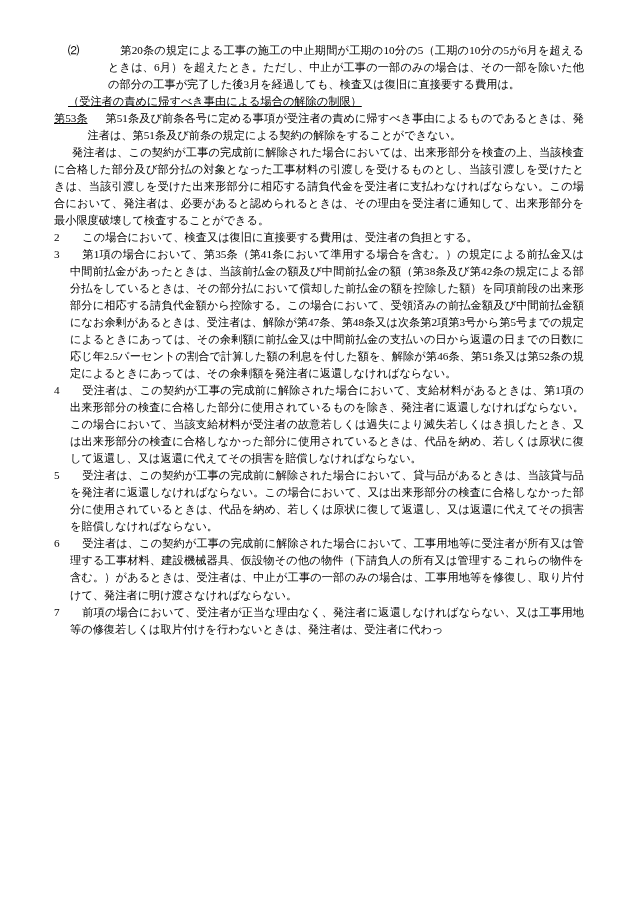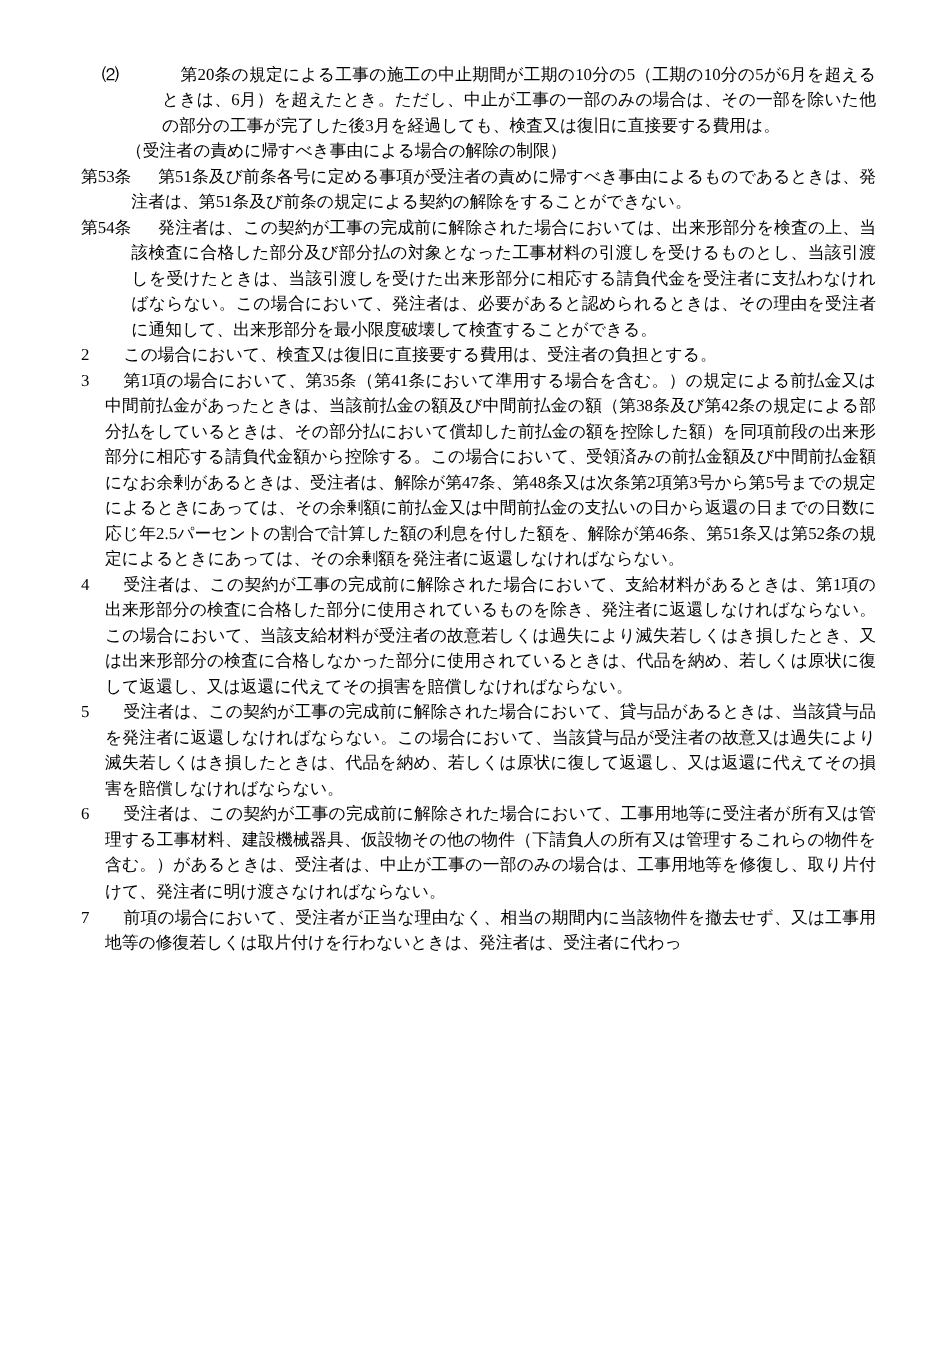--- a/index.html
+++ b/index.html
@@ -37,32 +37,34 @@
     text-align: left;
   }
   .item-paren .body {
     flex: 1 1 auto;
     text-indent: 1.1em;
     padding-left: 14px;
     text-align: justify;
   }
   
   .paren-head {
-    margin-left: 38px;
+    margin-left: 22px;
     text-indent: 0;
+    text-decoration: underline;
   }
   
   .article {
     display: flex;
     margin-left: 8px;
   }
   .article .lead {
     flex: 0 0 auto;
     white-space: nowrap;
     padding-right: 0;
+    text-decoration: underline;
   }
   .article .body {
     flex: 1 1 auto;
     text-indent: 1.6em;
     text-align: justify;
   }
   
   .num {
     display: flex;
     margin-left: 8px;
@@ -90,47 +92,46 @@
 
   <div class="blk paren-head">（受注者の責めに帰すべき事由による場合の解除の制限）</div>
 
   <div class="article">
     <div class="lead">第53条</div>
     <div class="body">第51条及び前条各号に定める事項が受注者の責めに帰すべき事由によるものであるときは、発注者は、第51条及び前条の規定による契約の解除をすることができない。</div>
   </div>
 
 
   <div class="article">
-    <div class="lead">第54条</div>
     <div class="body">発注者は、この契約が工事の完成前に解除された場合においては、出来形部分を検査の上、当該検査に合格した部分及び部分払の対象となった工事材料の引渡しを受けるものとし、当該引渡しを受けたときは、当該引渡しを受けた出来形部分に相応する請負代金を受注者に支払わなければならない。この場合において、発注者は、必要があると認められるときは、その理由を受注者に通知して、出来形部分を最小限度破壊して検査することができる。</div>
   </div>
 
   <div class="num">
     <div class="marker">2</div>
     <div class="body">この場合において、検査又は復旧に直接要する費用は、受注者の負担とする。</div>
   </div>
 
   <div class="num">
     <div class="marker">3</div>
     <div class="body">第1項の場合において、第35条（第41条において準用する場合を含む。）の規定による前払金又は中間前払金があったときは、当該前払金の額及び中間前払金の額（第38条及び第42条の規定による部分払をしているときは、その部分払において償却した前払金の額を控除した額）を同項前段の出来形部分に相応する請負代金額から控除する。この場合において、受領済みの前払金額及び中間前払金額になお余剰があるときは、受注者は、解除が第47条、第48条又は次条第2項第3号から第5号までの規定によるときにあっては、その余剰額に前払金又は中間前払金の支払いの日から返還の日までの日数に応じ年2.5パーセントの割合で計算した額の利息を付した額を、解除が第46条、第51条又は第52条の規定によるときにあっては、その余剰額を発注者に返還しなければならない。</div>
   </div>
 
   <div class="num">
     <div class="marker">4</div>
     <div class="body">受注者は、この契約が工事の完成前に解除された場合において、支給材料があるときは、第1項の出来形部分の検査に合格した部分に使用されているものを除き、発注者に返還しなければならない。この場合において、当該支給材料が受注者の故意若しくは過失により滅失若しくはき損したとき、又は出来形部分の検査に合格しなかった部分に使用されているときは、代品を納め、若しくは原状に復して返還し、又は返還に代えてその損害を賠償しなければならない。</div>
   </div>
 
   <div class="num">
     <div class="marker">5</div>
-    <div class="body">受注者は、この契約が工事の完成前に解除された場合において、貸与品があるときは、当該貸与品を発注者に返還しなければならない。この場合において、当該貸与品が受注者の故意又は過失により滅失若しくはき損したときは、代品を納め、若しくは原状に復して返還し、又は返還に代えてその損害を賠償しなければならない。</div>
+    <div class="body">受注者は、この契約が工事の完成前に解除された場合において、貸与品があるときは、当該貸与品を発注者に返還しなければならない。この場合において、又は出来形部分の検査に合格しなかった部分に使用されているときは、代品を納め、若しくは原状に復して返還し、又は返還に代えてその損害を賠償しなければならない。</div>
   </div>
 
   <div class="num">
     <div class="marker">6</div>
     <div class="body">受注者は、この契約が工事の完成前に解除された場合において、工事用地等に受注者が所有又は管理する工事材料、建設機械器具、仮設物その他の物件（下請負人の所有又は管理するこれらの物件を含む。）があるときは、受注者は、中止が工事の一部のみの場合は、工事用地等を修復し、取り片付けて、発注者に明け渡さなければならない。</div>
   </div>
 
   <div class="num">
     <div class="marker">7</div>
-    <div class="body">前項の場合において、受注者が正当な理由なく、相当の期間内に当該物件を撤去せず、又は工事用地等の修復若しくは取片付けを行わないときは、発注者は、受注者に代わっ</div>
+    <div class="body">前項の場合において、受注者が正当な理由なく、発注者に返還しなければならない、又は工事用地等の修復若しくは取片付けを行わないときは、発注者は、受注者に代わっ</div>
   </div>
 
 </div>
 
 </body></html>

